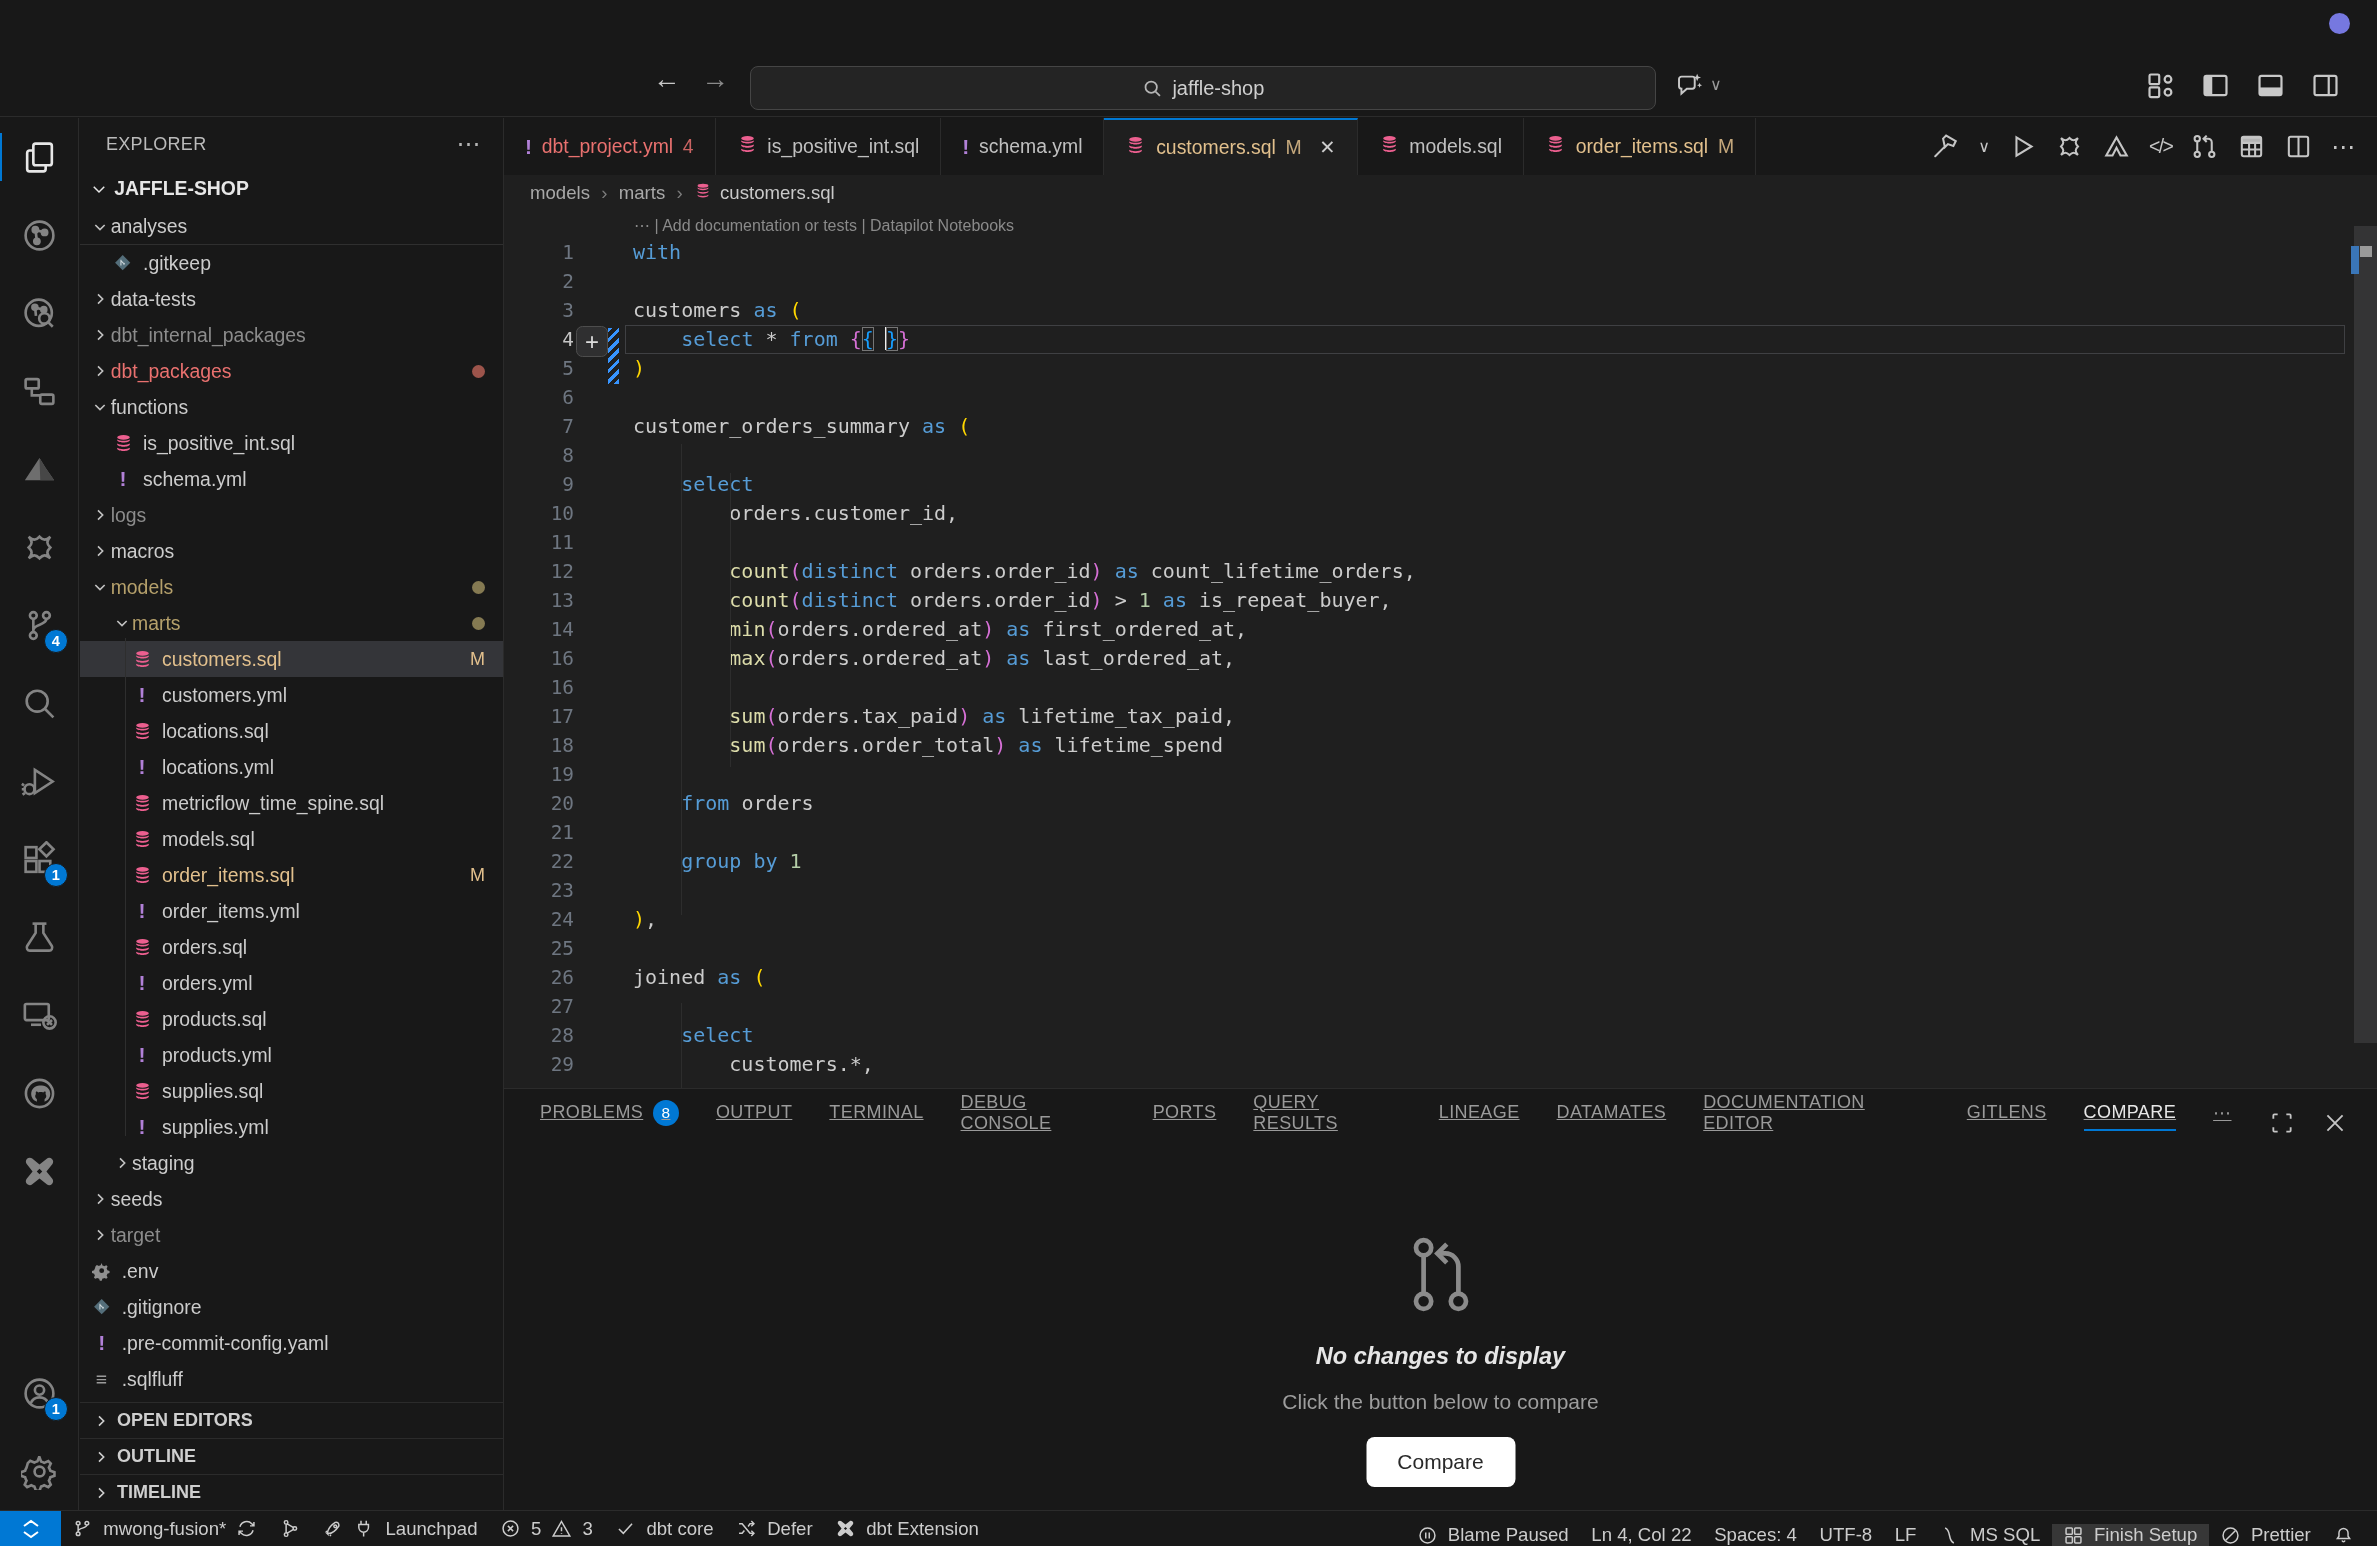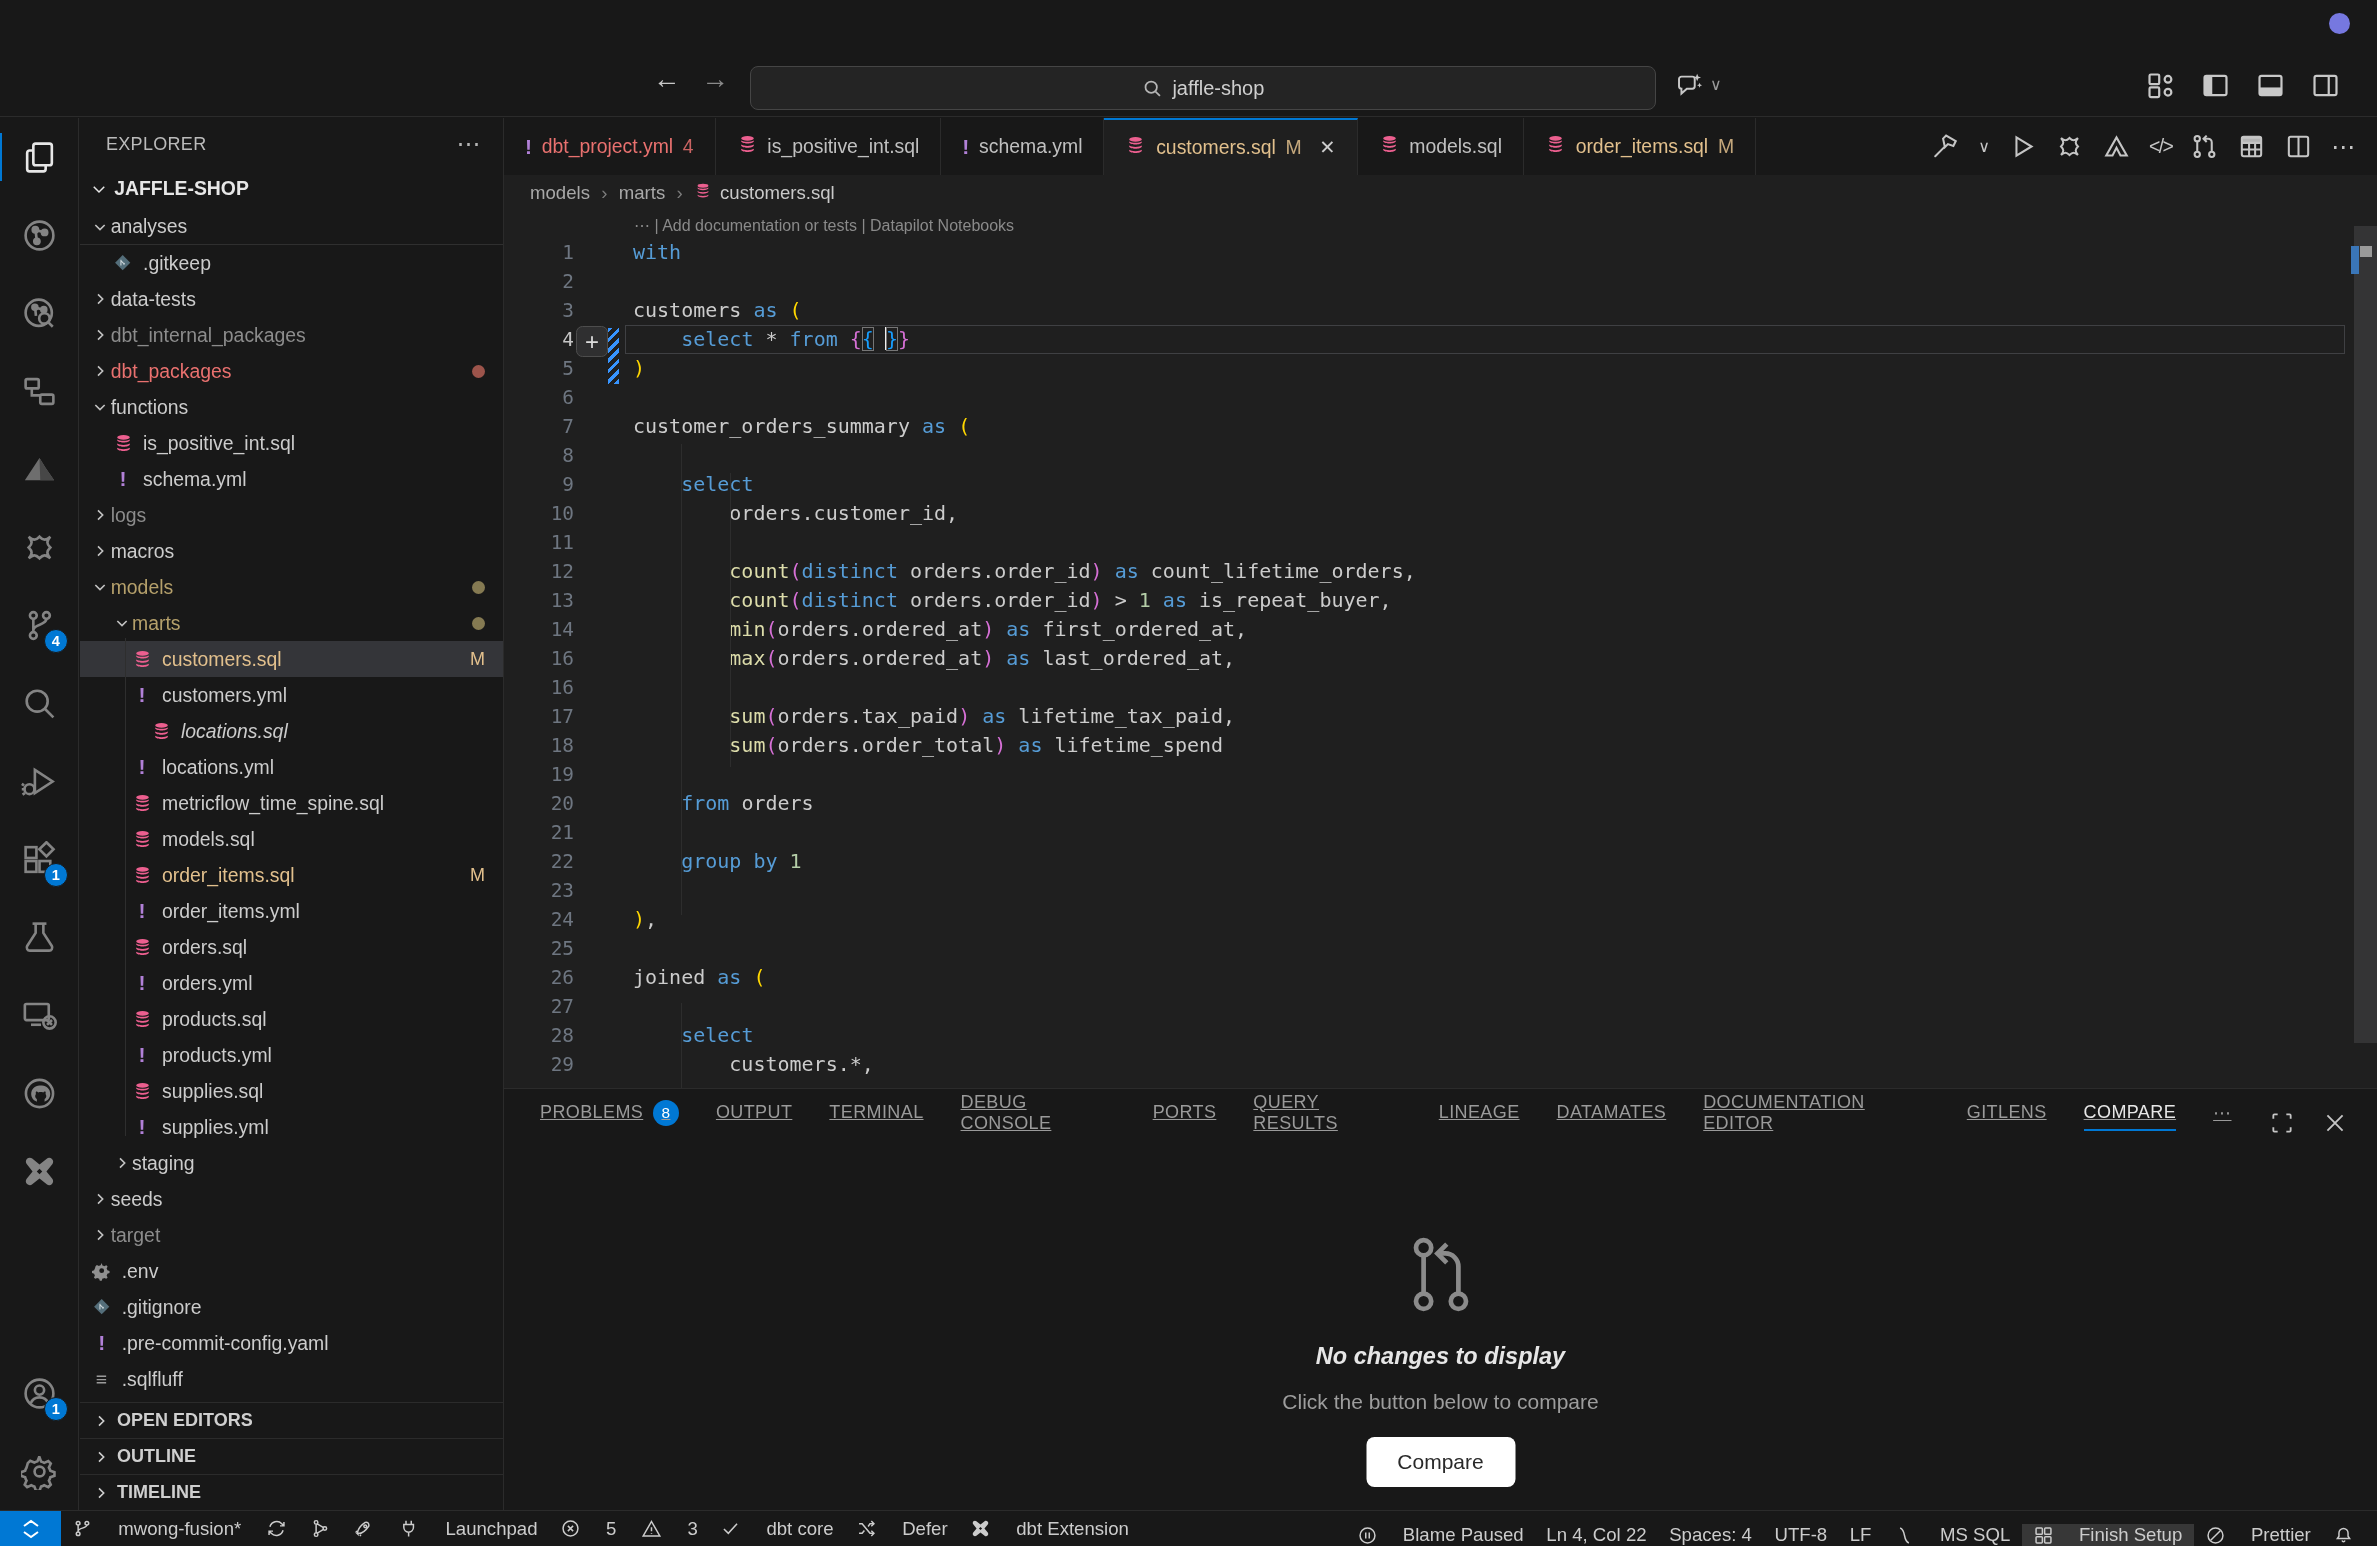--- a/index.html
+++ b/index.html
@@ -100,21 +100,21 @@
   #cmp-icon { position:absolute; left:50%; top:95px; transform:translateX(-50%); color:#8b8b8b; }
   #cmp-title { position:absolute; left:0; right:0; top:207px; text-align:center; font-size:23.5px; font-weight:bold; color:#e6e6e6;font-style:italic; }
   #cmp-sub { position:absolute; left:0; right:0; top:254px; text-align:center; font-size:21px; color:#9d9d9d; }
   #cmp-btn { position:absolute; left:50%; top:301px; transform:translateX(-50%); width:149px; height:50px; background:#ffffff;
     color:#2a2a2a; border:none; border-radius:8px; font-size:21px; font-weight:500; display:flex; align-items:center; justify-content:center; font-family:"Liberation Sans",sans-serif; }
 
   
   #statusbar { position:absolute; left:0; right:0; bottom:0; height:36px; background:#181818; border-top:0.8px solid #2b2b2b;
     display:flex; align-items:stretch; font-size:18.6px; color:#cccccc; }
   #sb-remote { width:61px; background:#0078d4; color:#fff; display:flex; align-items:center; justify-content:center; }
-  .st-item { display:flex; align-items:center; gap:25px; padding:0 11.3px; white-space:nowrap; }
+  .st-item { display:flex; align-items:center; gap:10px; padding:0 11.3px; white-space:nowrap; }
   .st-item svg { width:21px; height:21px; }
   .st-item.hl { background:#373737; }
   #st-left { display:flex; align-items:stretch; }
   #st-right { margin-left:auto; display:flex; align-items:flex-end; padding-right:11.3px; }
 </style>
 </head>
 <body>
 
 <div id="stage">
 
@@ -440,21 +440,21 @@
           </span>
           <span class="lbl" style="color: rgb(226, 192, 141);">customers.sql</span>
           <span class="right-slot m-badge">M</span>
         </div>
         <div class="tree-row" style="padding-left: 50px;">
           <span class="ficon">
             <span style="color:#b180d7;font-size:21px;font-weight:bold;">!</span>
           </span>
           <span class="lbl">customers.yml</span>
         </div>
-        <div class="tree-row" style="padding-left: 69px; font-style: italic;">
+        <div class="tree-row" style="padding-left: 50px;">
           <span class="ficon">
             <svg width="21" height="21" viewBox="0 0 24 24">
               <g fill="#ec5f8f">
                 <ellipse cx="12" cy="5" rx="7.2" ry="2.6"></ellipse>
                 <path d="M4.8 8.3c0 1.4 3.2 2.6 7.2 2.6s7.2-1.2 7.2-2.6v-1c-1.3 1-4 1.6-7.2 1.6S6.1 8.3 4.8 7.3z"></path>
                 <path d="M4.8 13.1c0 1.4 3.2 2.6 7.2 2.6s7.2-1.2 7.2-2.6v-1c-1.3 1-4 1.6-7.2 1.6s-6.1-.6-7.2-1.6z"></path>
                 <path d="M4.8 17.9c0 1.4 3.2 2.6 7.2 2.6s7.2-1.2 7.2-2.6v-1c-1.3 1-4 1.6-7.2 1.6s-6.1-.6-7.2-1.6z"></path>
               </g>
             </svg>
           </span>

